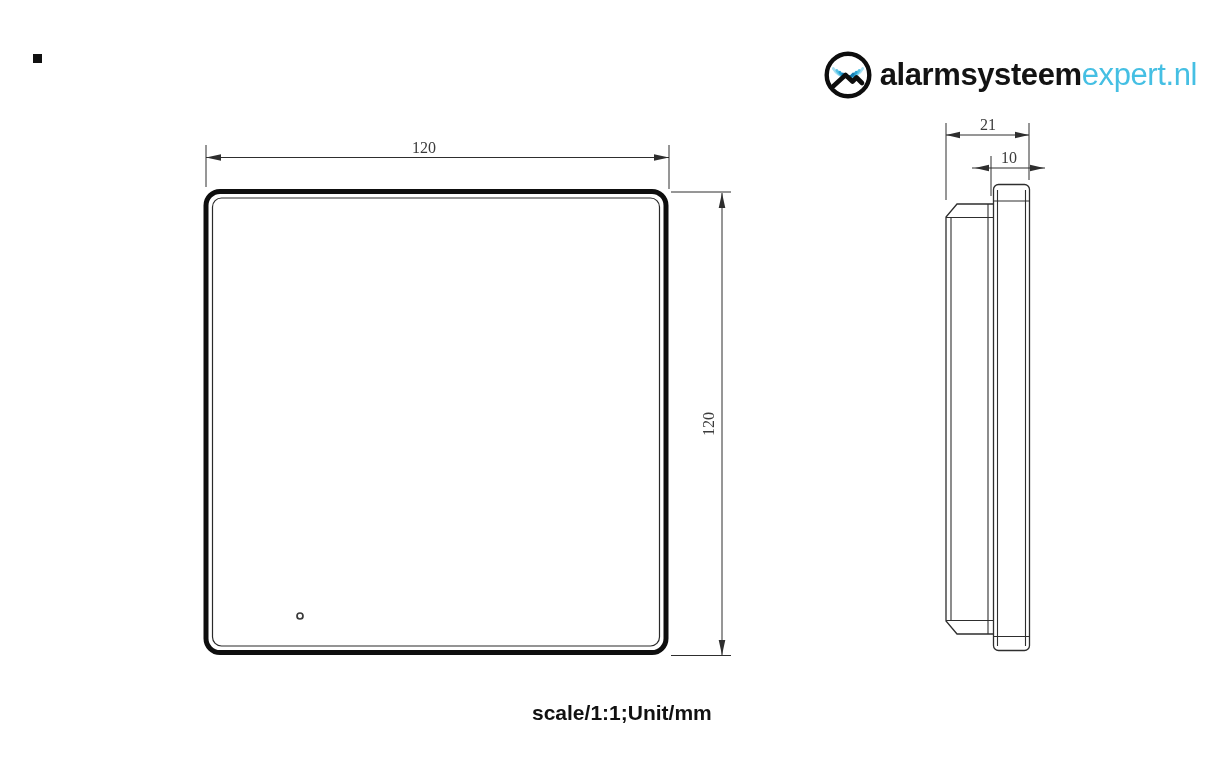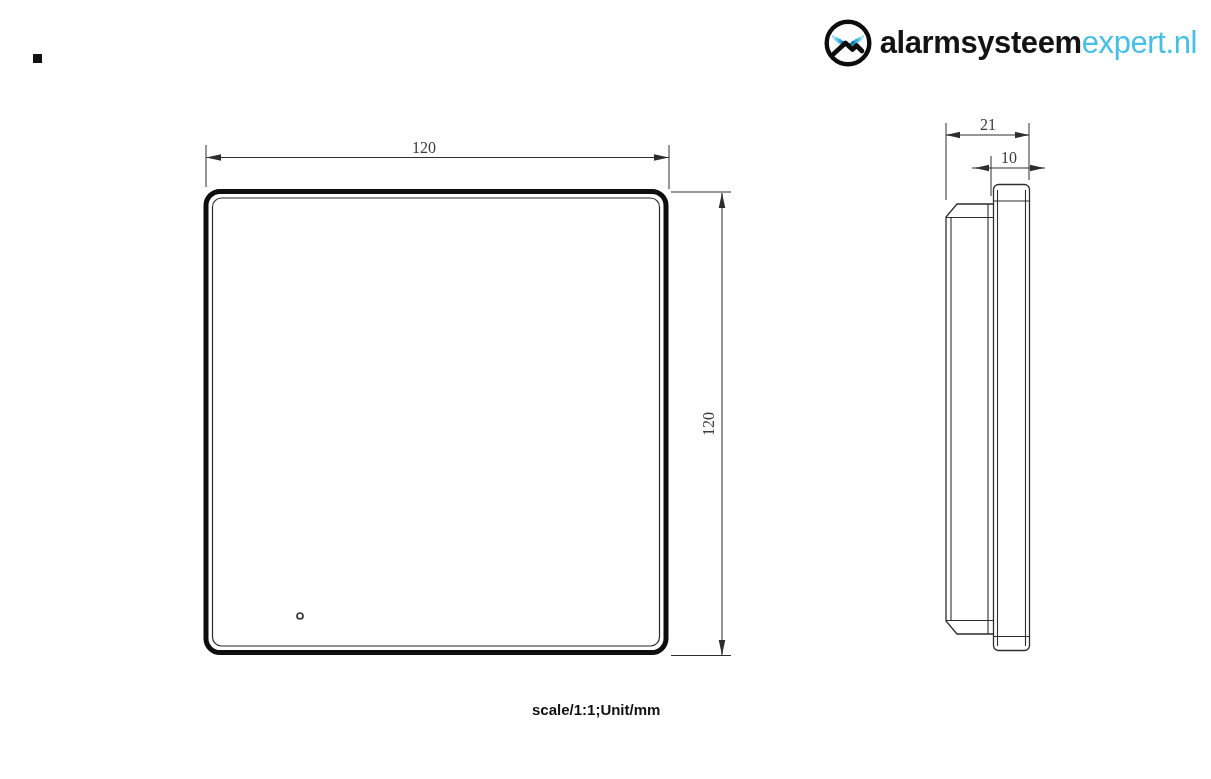--- a/index.html
+++ b/index.html
@@ -16,38 +16,38 @@
   }
   .bullet {
     width: 9px; height: 9px; background: #111;
     display: inline-block; margin-right: 7px; margin-top: 2px;
   }
   .page-title {
     font-size: 27px; font-weight: 700; color: #111;
     letter-spacing: 0px;
   }
   .logo {
-    position: absolute; top: 18px; right: 14px;
+    position: absolute; top: 50px; right: 14px;
     display: flex; align-items: center; gap: 7px;
   }
   .logo-icon { width: 50px; height: 50px; display: block; }
   .logo-text {
     font-size: 31px; letter-spacing: -0.4px; white-space: nowrap;
     line-height: 50px;
   }
   .logo-bold { font-weight: 700; color: #131313; }
   .logo-light { font-weight: 400; }
   .drawing-svg { position: absolute; left: 0; top: 0; }
   .dim-text {
     font-family: "Liberation Serif", "DejaVu Serif", serif;
     font-size: 16px; fill: #3b3b3b;
   }
   .scale-note {
     position: absolute; left: 532px; top: 701px;
-    font-size: 15px; font-weight: 700; color: #111;
+    font-size: 21px; font-weight: 700; color: #111;
     white-space: nowrap;
   }
 </style>
 </head>
 <body>
 
 <svg class="drawing-svg" width="1211" height="779" viewBox="0 0 1211 779">
 
   <g>
 

